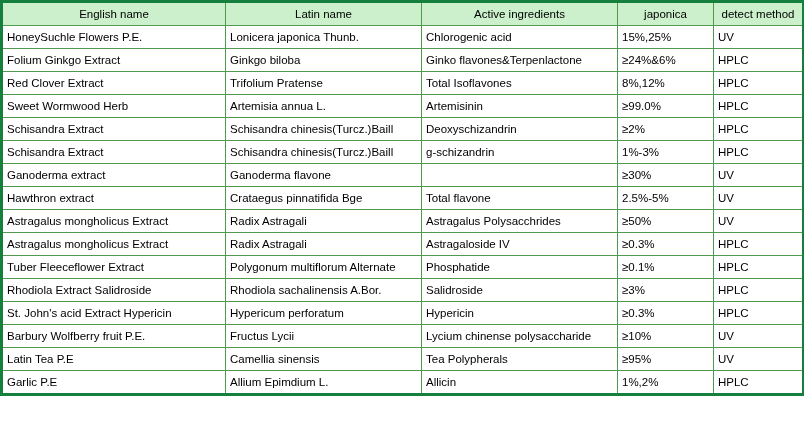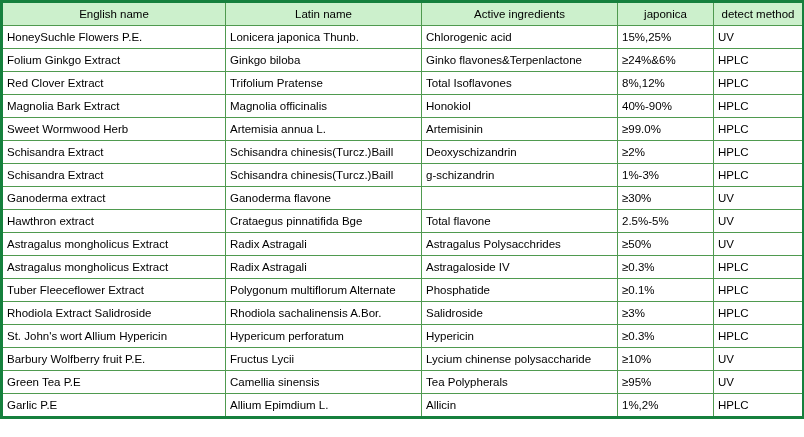--- a/index.html
+++ b/index.html
@@ -81,27 +81,20 @@
         <td>HPLC</td>
       </tr>
       <tr>
         <td>Red Clover Extract</td>
         <td>Trifolium Pratense</td>
         <td>Total Isoflavones</td>
         <td>8%,12%</td>
         <td>HPLC</td>
       </tr>
       <tr>
-        <td>Magnolia Bark Extract</td>
-        <td>Magnolia officinalis</td>
-        <td>Honokiol</td>
-        <td>40%-90%</td>
-        <td>HPLC</td>
-      </tr>
-      <tr>
         <td>Sweet Wormwood Herb</td>
         <td>Artemisia annua L.</td>
         <td>Artemisinin</td>
         <td>≥99.0%</td>
         <td>HPLC</td>
       </tr>
       <tr>
         <td>Schisandra Extract</td>
         <td>Schisandra chinesis(Turcz.)Baill</td>
         <td>Deoxyschizandrin</td>
@@ -151,35 +144,35 @@
         <td>HPLC</td>
       </tr>
       <tr>
         <td>Rhodiola Extract Salidroside</td>
         <td>Rhodiola sachalinensis A.Bor.</td>
         <td>Salidroside</td>
         <td>≥3%</td>
         <td>HPLC</td>
       </tr>
       <tr>
-        <td>St. John's wort Allium Hypericin</td>
+        <td>St. John's acid Extract Hypericin</td>
         <td>Hypericum perforatum</td>
         <td>Hypericin</td>
         <td>≥0.3%</td>
         <td>HPLC</td>
       </tr>
       <tr>
         <td>Barbury Wolfberry fruit P.E.</td>
         <td>Fructus Lycii</td>
         <td>Lycium chinense polysaccharide</td>
         <td>≥10%</td>
         <td>UV</td>
       </tr>
       <tr>
-        <td>Green Tea P.E</td>
+        <td>Latin Tea P.E</td>
         <td>Camellia sinensis</td>
         <td>Tea Polypherals</td>
         <td>≥95%</td>
         <td>UV</td>
       </tr>
       <tr>
         <td>Garlic P.E</td>
         <td>Allium Epimdium L.</td>
         <td>Allicin</td>
         <td>1%,2%</td>

